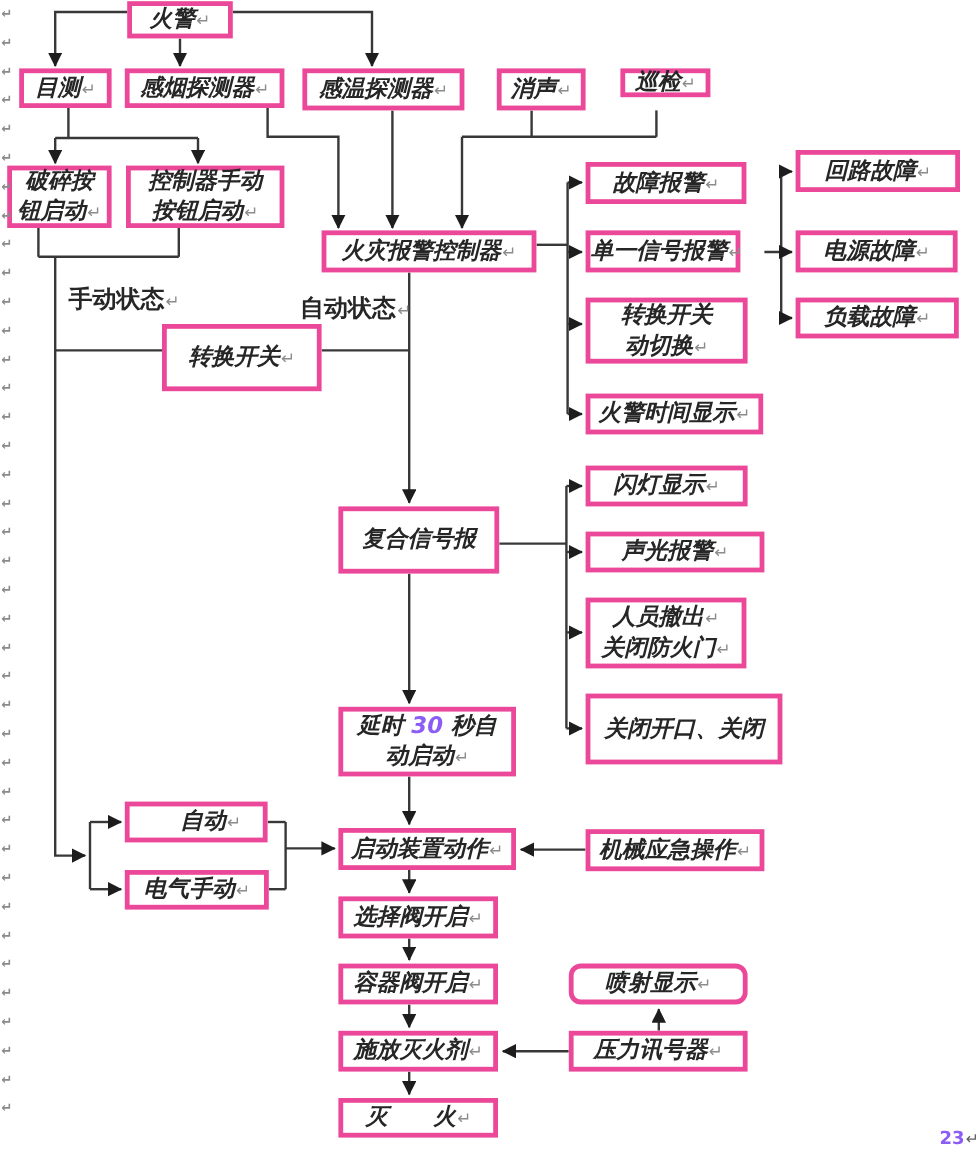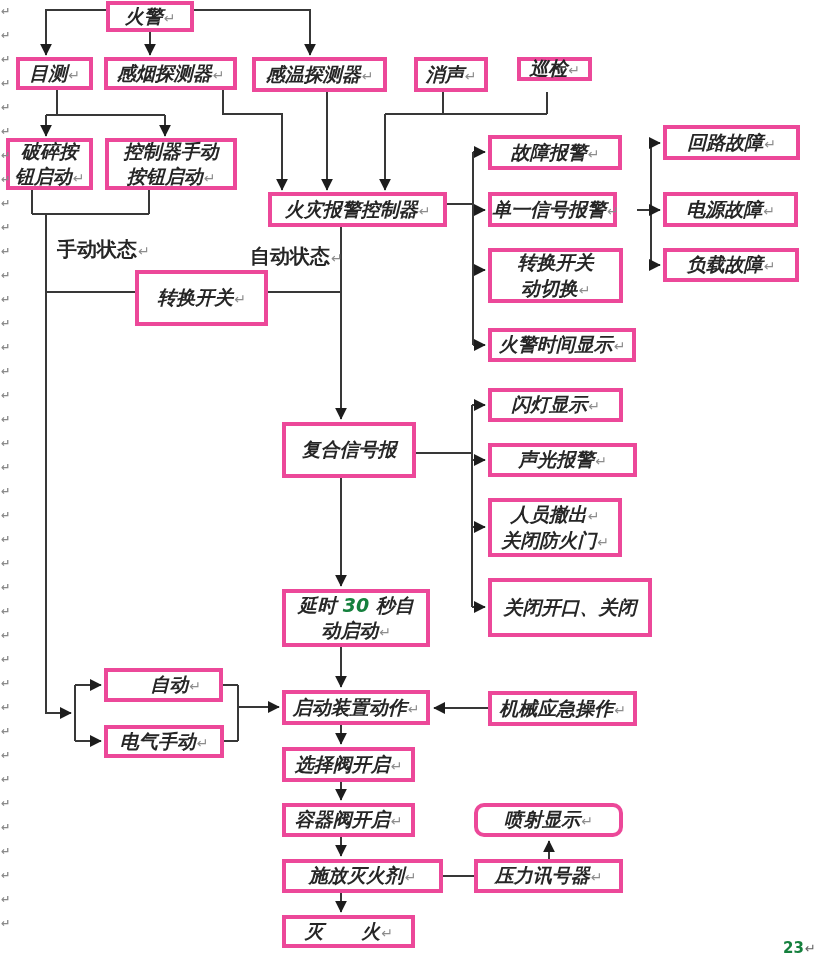--- a/index.html
+++ b/index.html
@@ -24,21 +24,21 @@
     text-align: center;
     font-size: 19px;
     font-weight: 600;
     color: #262626;
     line-height: 1.32;
     white-space: nowrap;
     font-style: italic;
   }
   .node .line { width: 100%; }
   .ret { color: #8c8c8c; font-size: 14px; font-weight: 400; margin-left: 1px; }
-  .num { color: #15803d; }
+  .num { color: #8b5cf6; }
   .flow-label {
     position: absolute;
     font-size: 20px;
     font-weight: 600;
     color: #262626;
     white-space: nowrap;
   }
   .margin-mark {
     position: absolute;
     left: 1px;
@@ -212,21 +212,21 @@
       </div>
       <div class="node" style="left: 282px; top: 747px; width: 133px; height: 35px;">
         <div class="line">选择阀开启<span class="ret">↵</span></div>
       </div>
       <div class="node" style="left: 282px; top: 803px; width: 133px; height: 34px; justify-content: center;">
         <div class="line">容器阀开启<span class="ret">↵</span></div>
       </div>
       <div class="node" style="left: 474px; top: 803px; width: 149px; height: 34px; border-radius: 10px;">
         <div class="line">喷射显示<span class="ret">↵</span></div>
       </div>
-      <div class="node" style="left: 282px; top: 859px; width: 161px; height: 34px;">
+      <div class="node" style="left: 282px; top: 859px; width: 133px; height: 34px;">
         <div class="line">施放灭火剂<span class="ret">↵</span></div>
       </div>
       <div class="node" style="left: 474px; top: 859px; width: 149px; height: 34px;">
         <div class="line">压力讯号器<span class="ret">↵</span></div>
       </div>
       <div class="node" style="left: 282px; top: 915px; width: 133px; height: 33px;">
         <div class="line">灭　　火<span class="ret">↵</span></div>
       </div>
     </div>
   <div id="labels-layer">

